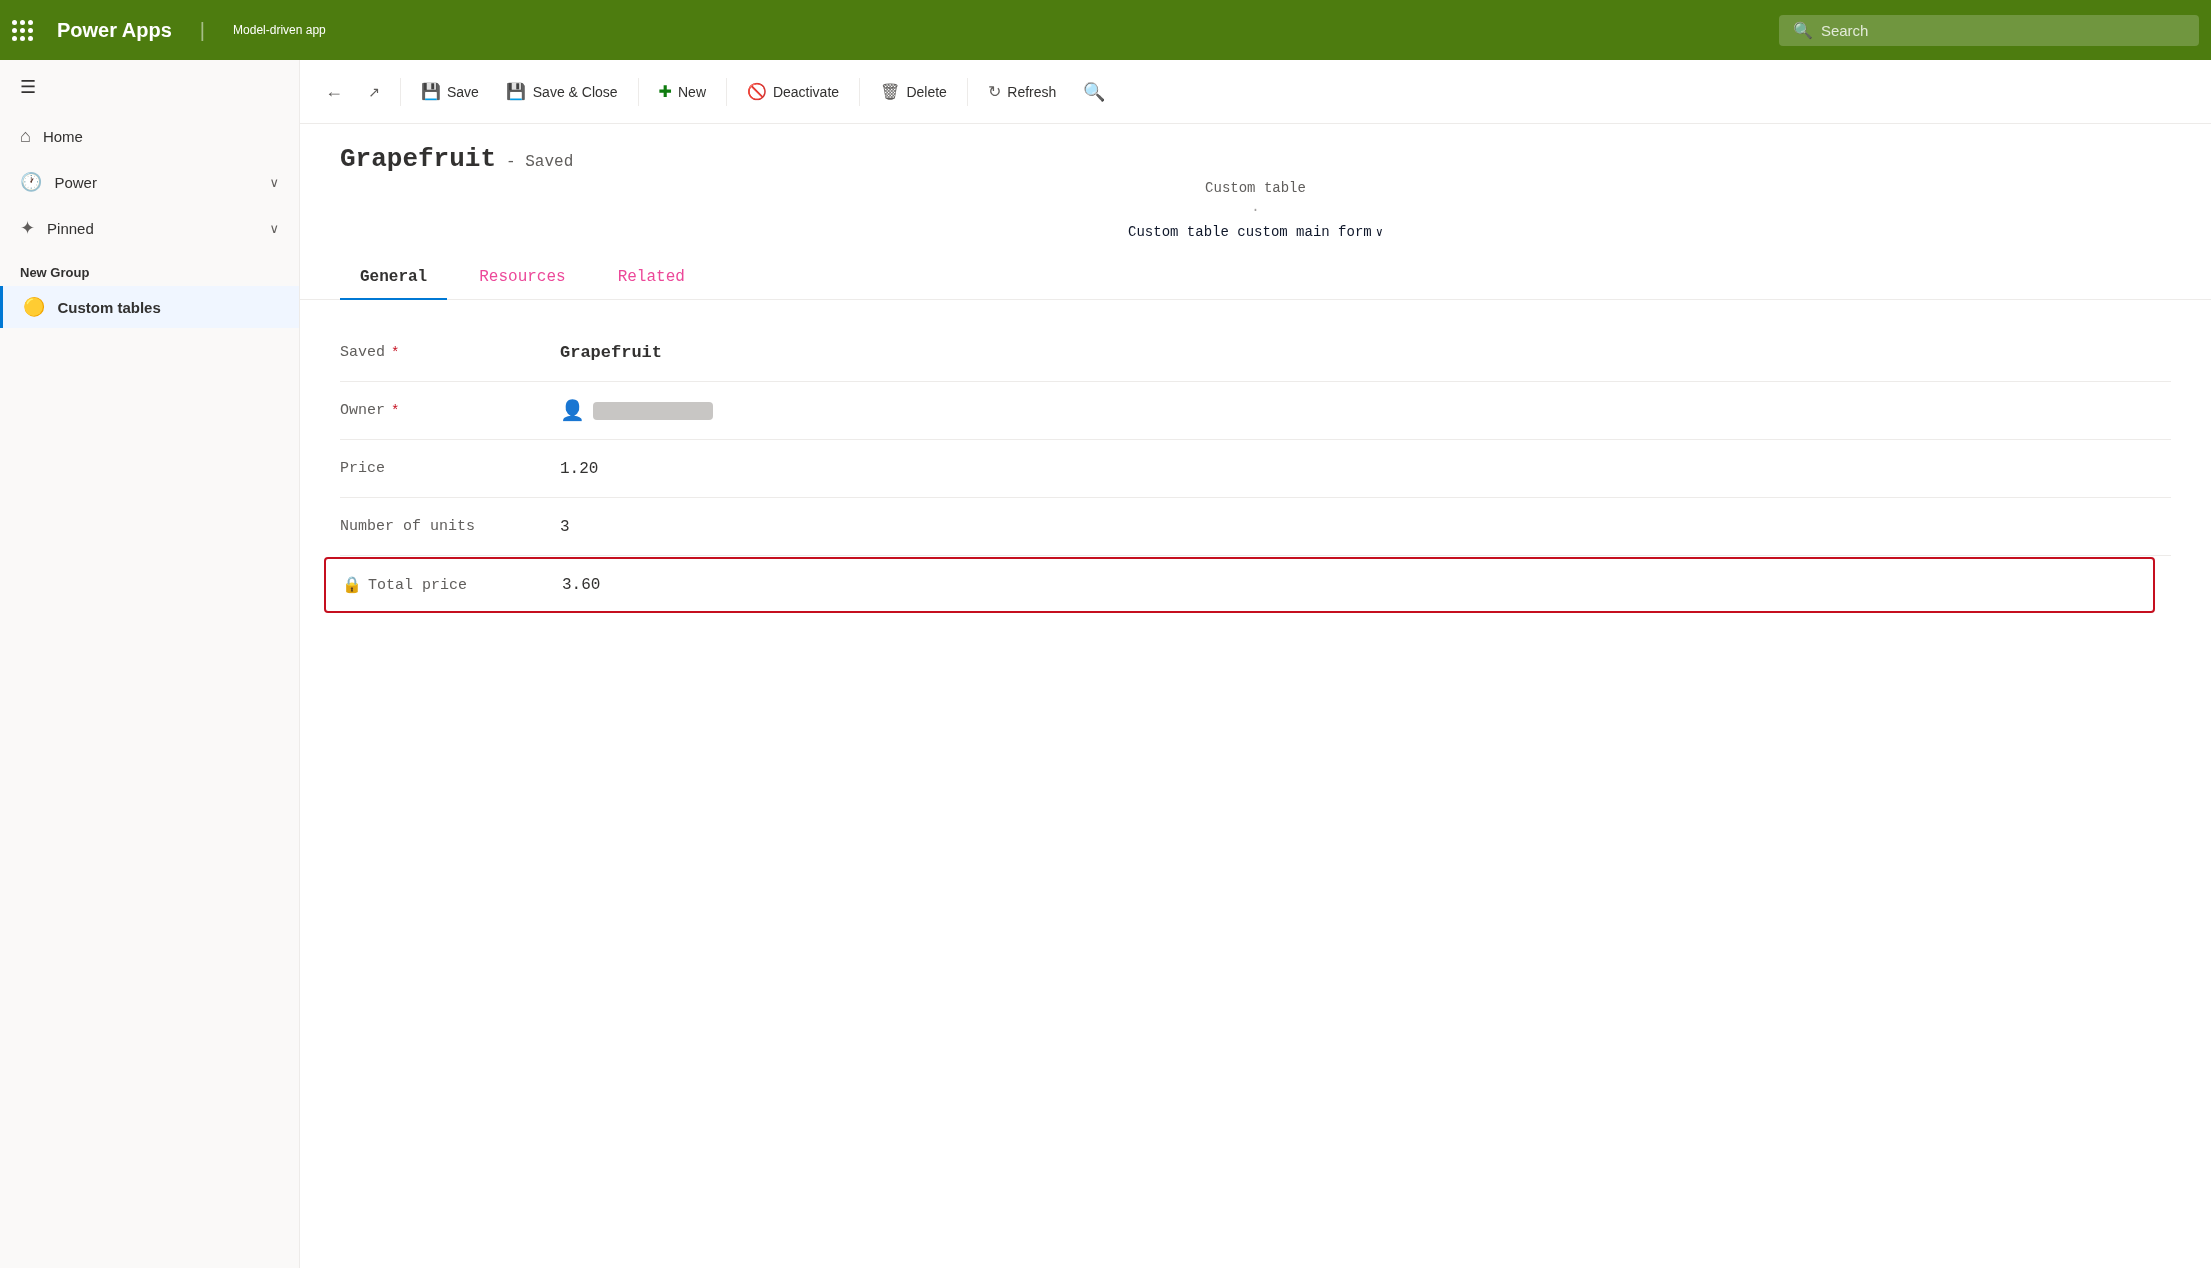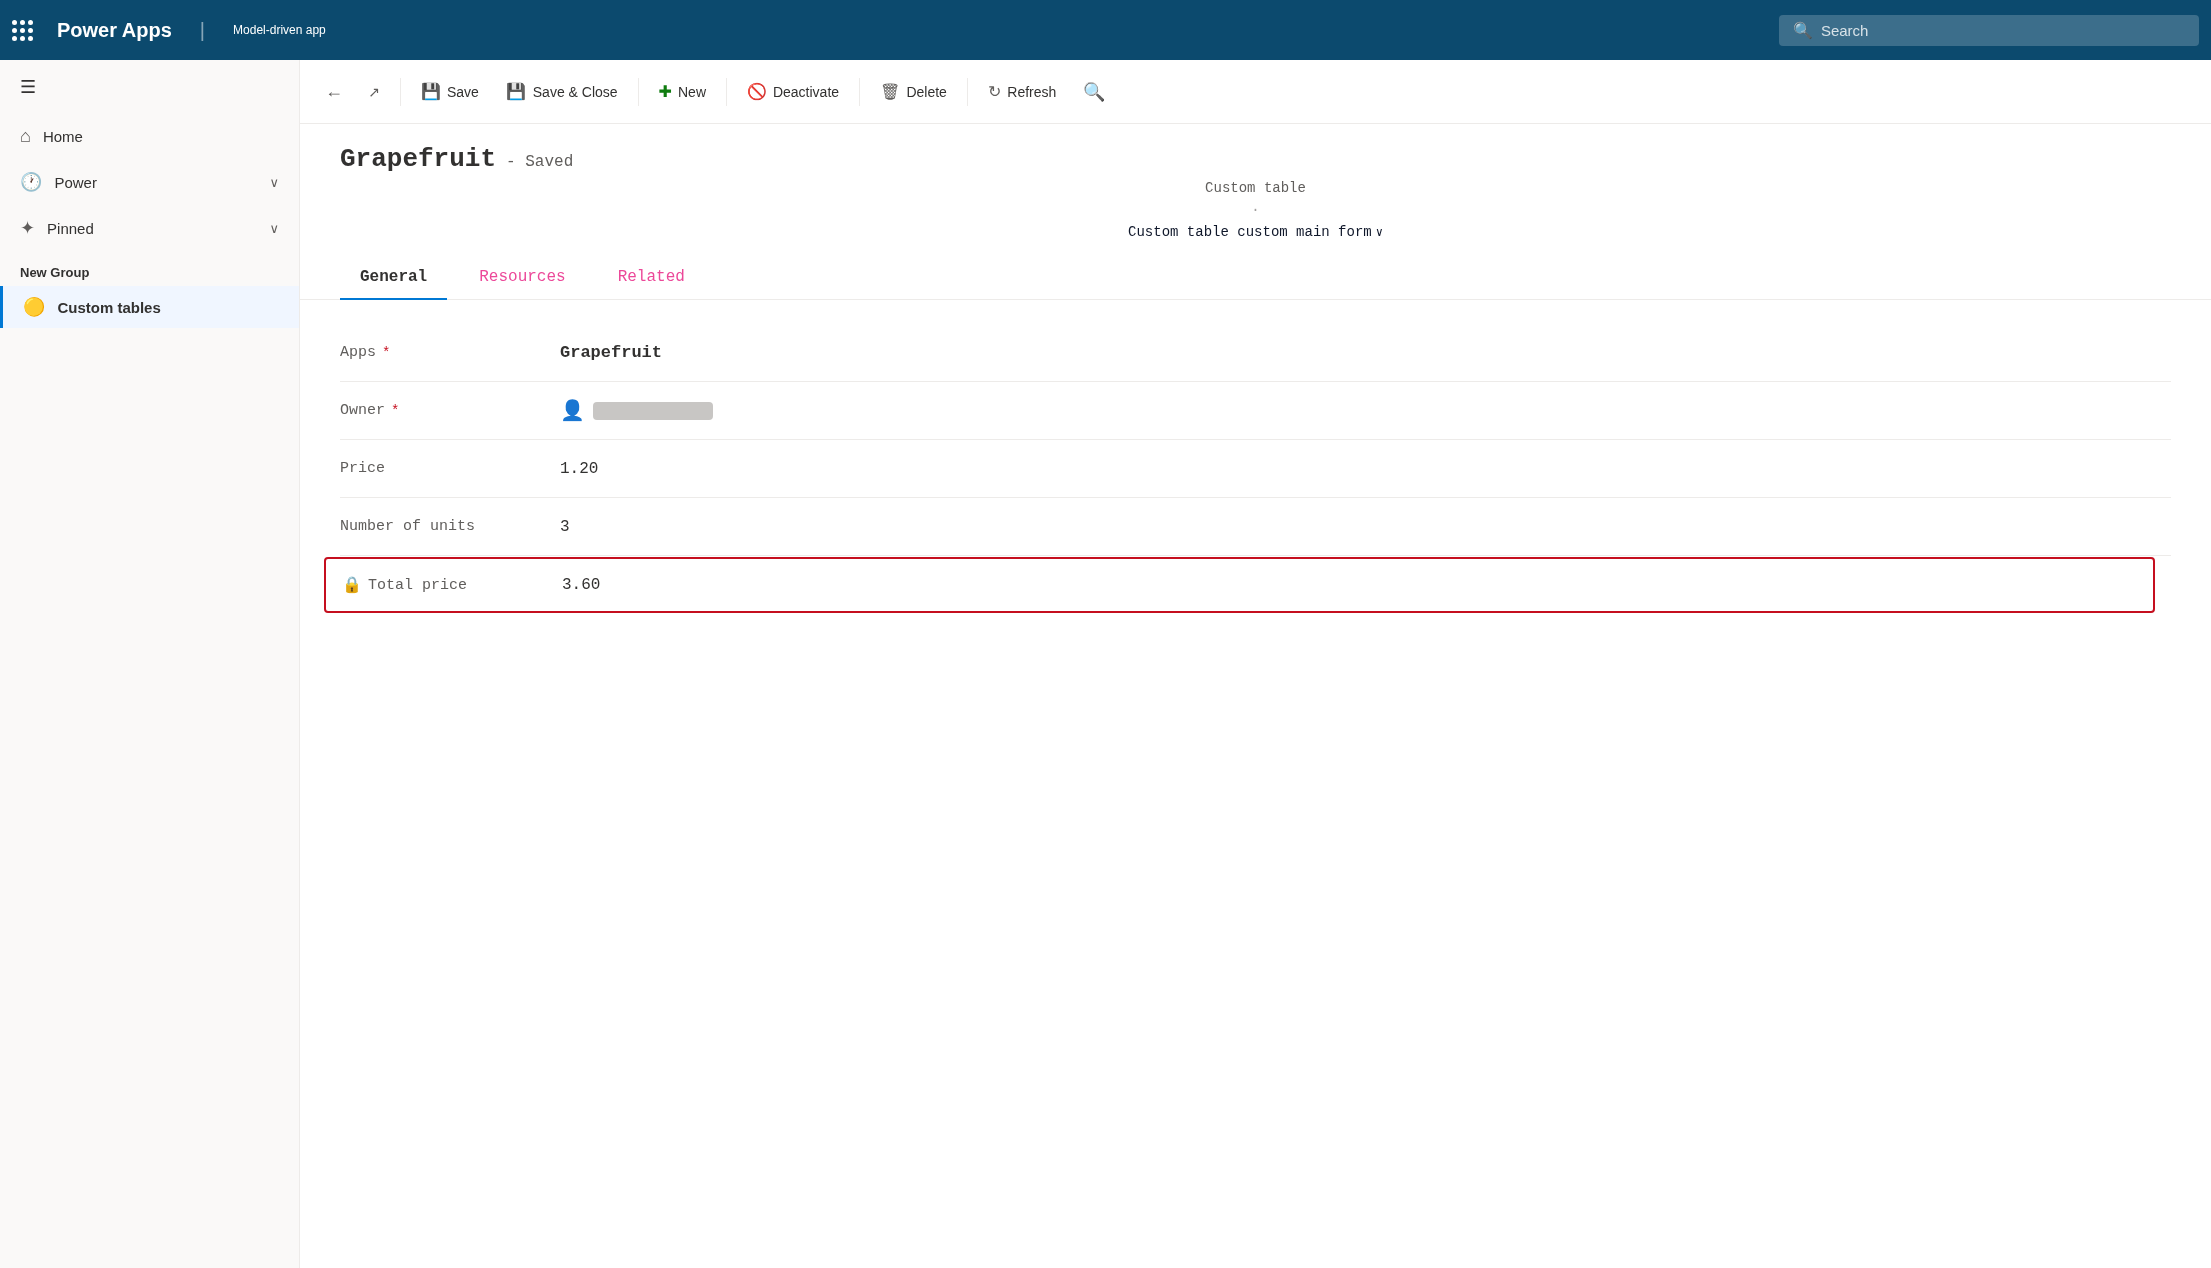--- a/index.html
+++ b/index.html
@@ -1,20 +1,20 @@
 <!DOCTYPE html>
 <html><head>
   <meta charset="utf-8">
   <style>
     * { box-sizing: border-box; margin: 0; padding: 0; }
     body { font-family: 'Segoe UI', sans-serif; background: #f3f2f1; height: 100vh; display: flex; flex-direction: column; }
 
     
     .top-nav {
-      background: #0c4a6e;
+      background: #4d7c0f;
       display: flex;
       align-items: center;
       height: 60px;
       padding: 0 12px;
       gap: 12px;
       flex-shrink: 0;
     }
     .top-nav .app-title {
       color: white;
       font-weight: 700;
@@ -442,21 +442,21 @@
         </div>
         <div class="tab-item">
           <span>Related</span>
         </div>
       </div>
 
       <div class="form-section">
 
         <div class="form-field">
           <div class="field-label">
-            <span>Apps</span>
+            <span>Saved</span>
             <span class="field-required">*</span>
           </div>
           <div class="field-value bold">
             <span>Grapefruit</span>
           </div>
         </div>
 
         <div class="form-field">
           <div class="field-label">
             <span>Owner</span>

